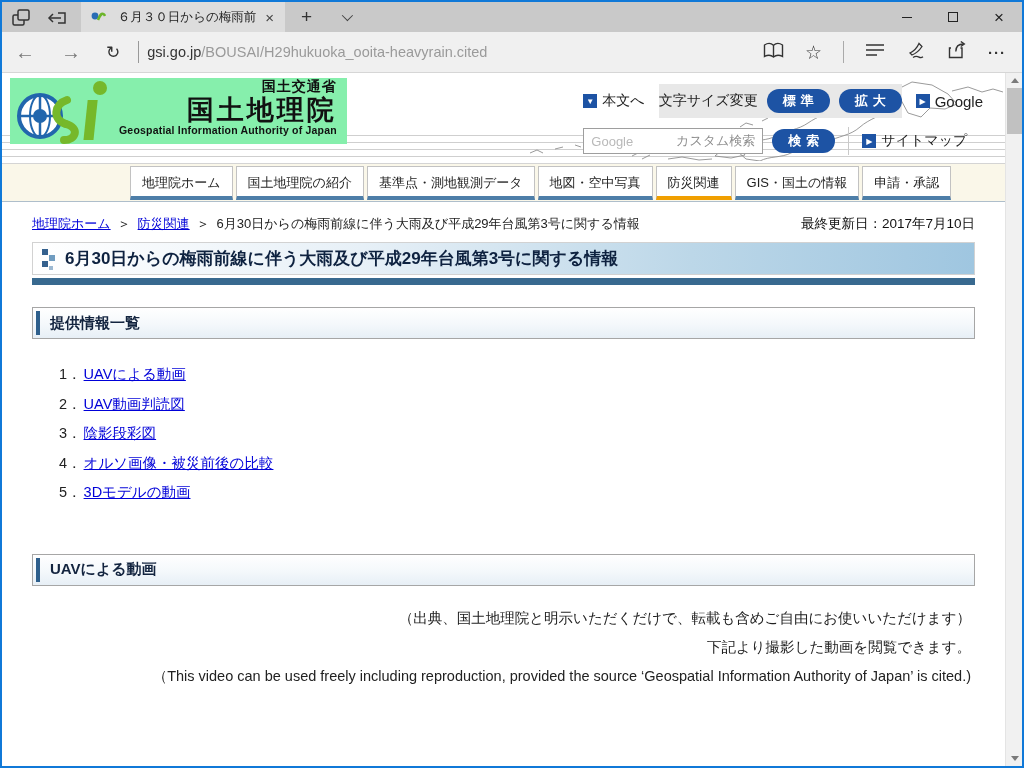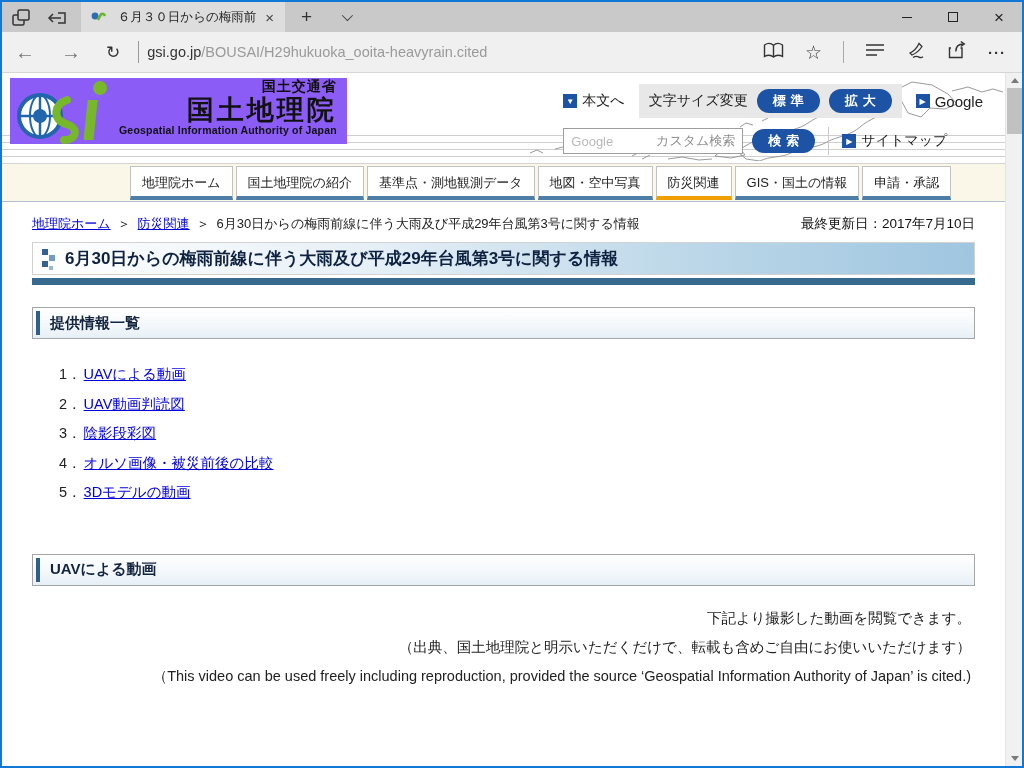--- a/index.html
+++ b/index.html
@@ -43,32 +43,32 @@
   .scrollbar { position:absolute; right:0; top:0; width:17px; height:693px; background:#f1f1f1; border-left:1px solid #e4e4e4; }
   .sb-btn { position:absolute; left:0; width:17px; height:15px; display:flex; align-items:center; justify-content:center; }
   .sb-up { top:0; } .sb-down { bottom:0; }
   .tri-up { width:0; height:0; border-left:4px solid transparent; border-right:4px solid transparent; border-bottom:5px solid #7a7a7a; }
   .tri-down { width:0; height:0; border-left:4px solid transparent; border-right:4px solid transparent; border-top:5px solid #7a7a7a; }
   .sb-thumb { position:absolute; left:1px; top:15px; width:15px; height:46px; background:#c1c1c1; }
 
   
   .site-header { position:relative; height:90px; background:#fff; overflow:hidden; }
   .hline { position:absolute; left:0; right:0; height:1px; background:#cfcfcf; }
-  .logo-wrap { position:absolute; left:8px; top:5px; display:flex; background:#8b5cf6; padding-right:10px; }
+  .logo-wrap { position:absolute; left:8px; top:5px; display:flex; background:#86efac; padding-right:10px; }
   .logo-text { margin-left:5px; }
   .ministry { font-size:14px; font-weight:bold; color:#111; letter-spacing:1px; }
   .org { font-size:27px; font-weight:bold; color:#111; letter-spacing:3px; line-height:1.05; }
   .org-en { font-size:10.5px; font-weight:bold; color:#111; letter-spacing:0.2px; }
   .japan-map { position:absolute; left:498px; top:2px; }
   .header-controls { position:absolute; right:22px; top:11px; }
   .hc-row { display:flex; align-items:center; }
   .hc-row2 { margin-top:9px; }
   .marker { display:inline-flex; align-items:center; justify-content:center; width:14px; height:14px; background:#1d53a4; color:#fff; font-size:8px; margin-right:5px; flex:none; }
   .skip-label, .sitemap-label { font-size:14px; color:#222; }
-  .fontsize-box { background:#e8e8e8; display:flex; align-items:center; gap:9px; padding:5px 10px; margin:0 14px; }
+  .fontsize-box { background:#e8e8e8; display:flex; align-items:center; gap:9px; padding:5px 0; margin:0 14px; }
   .fontsize-label { font-size:14px; color:#222; }
   .pill { background:#1d53a4; color:#fff; font-size:13px; font-weight:bold; padding:3px 11px; border-radius:13px; letter-spacing:5px; text-indent:5px; white-space:nowrap; }
   .english-label { font-size:15px; color:#222; }
   .searchbox { width:180px; height:23px; border:1px solid #9e9e9e; background:#fff; display:flex; align-items:center; justify-content:space-between; padding:12px 7px; }
   .search-brand { font-size:13px; color:#b9b9b9; }
   .search-ph { font-size:13px; color:#8c8c8c; }
   .search-btn { margin-left:9px; }
   .hc-vdiv { width:1px; height:28px; background:#c9c9c9; margin:0 13px; }
 
   
@@ -329,22 +329,22 @@
       </div>
 
       <div class="list-gap"></div>
 
       <div class="section-box second">
         <span class="section-rule"></span>
         <span class="section-title">UAVによる動画</span>
       </div>
 
       <div class="paragraphs">
+        <p>（出典、国土地理院と明示いただくだけで、転載も含めご自由にお使いいただけます）</p>
         <p>　下記より撮影した動画を閲覧できます。</p>
-        <p>（出典、国土地理院と明示いただくだけで、転載も含めご自由にお使いいただけます）</p>
         <p>（This video can be used freely including reproduction, provided the source ‘Geospatial Information Authority of Japan’ is cited.)</p>
       </div>
 
     </div>
 
     <div class="scrollbar">
       <div class="sb-btn sb-up">
           <span class="tri-up"></span>
         </div>
       <div class="sb-thumb"></div>

